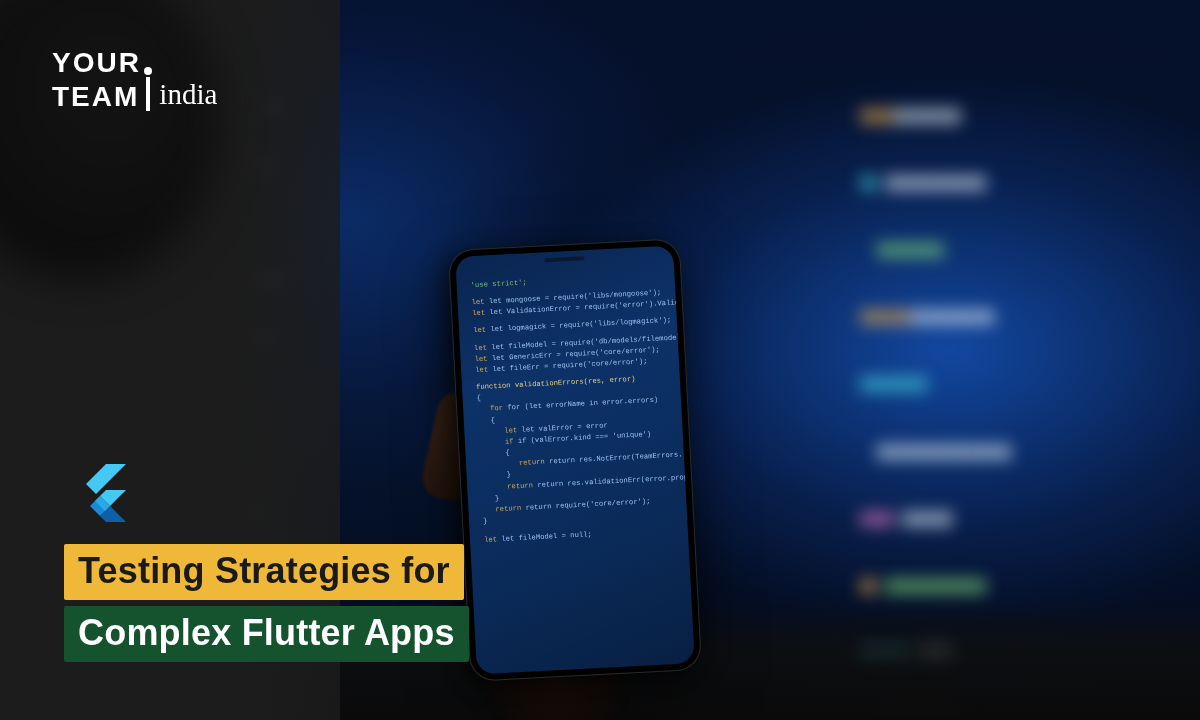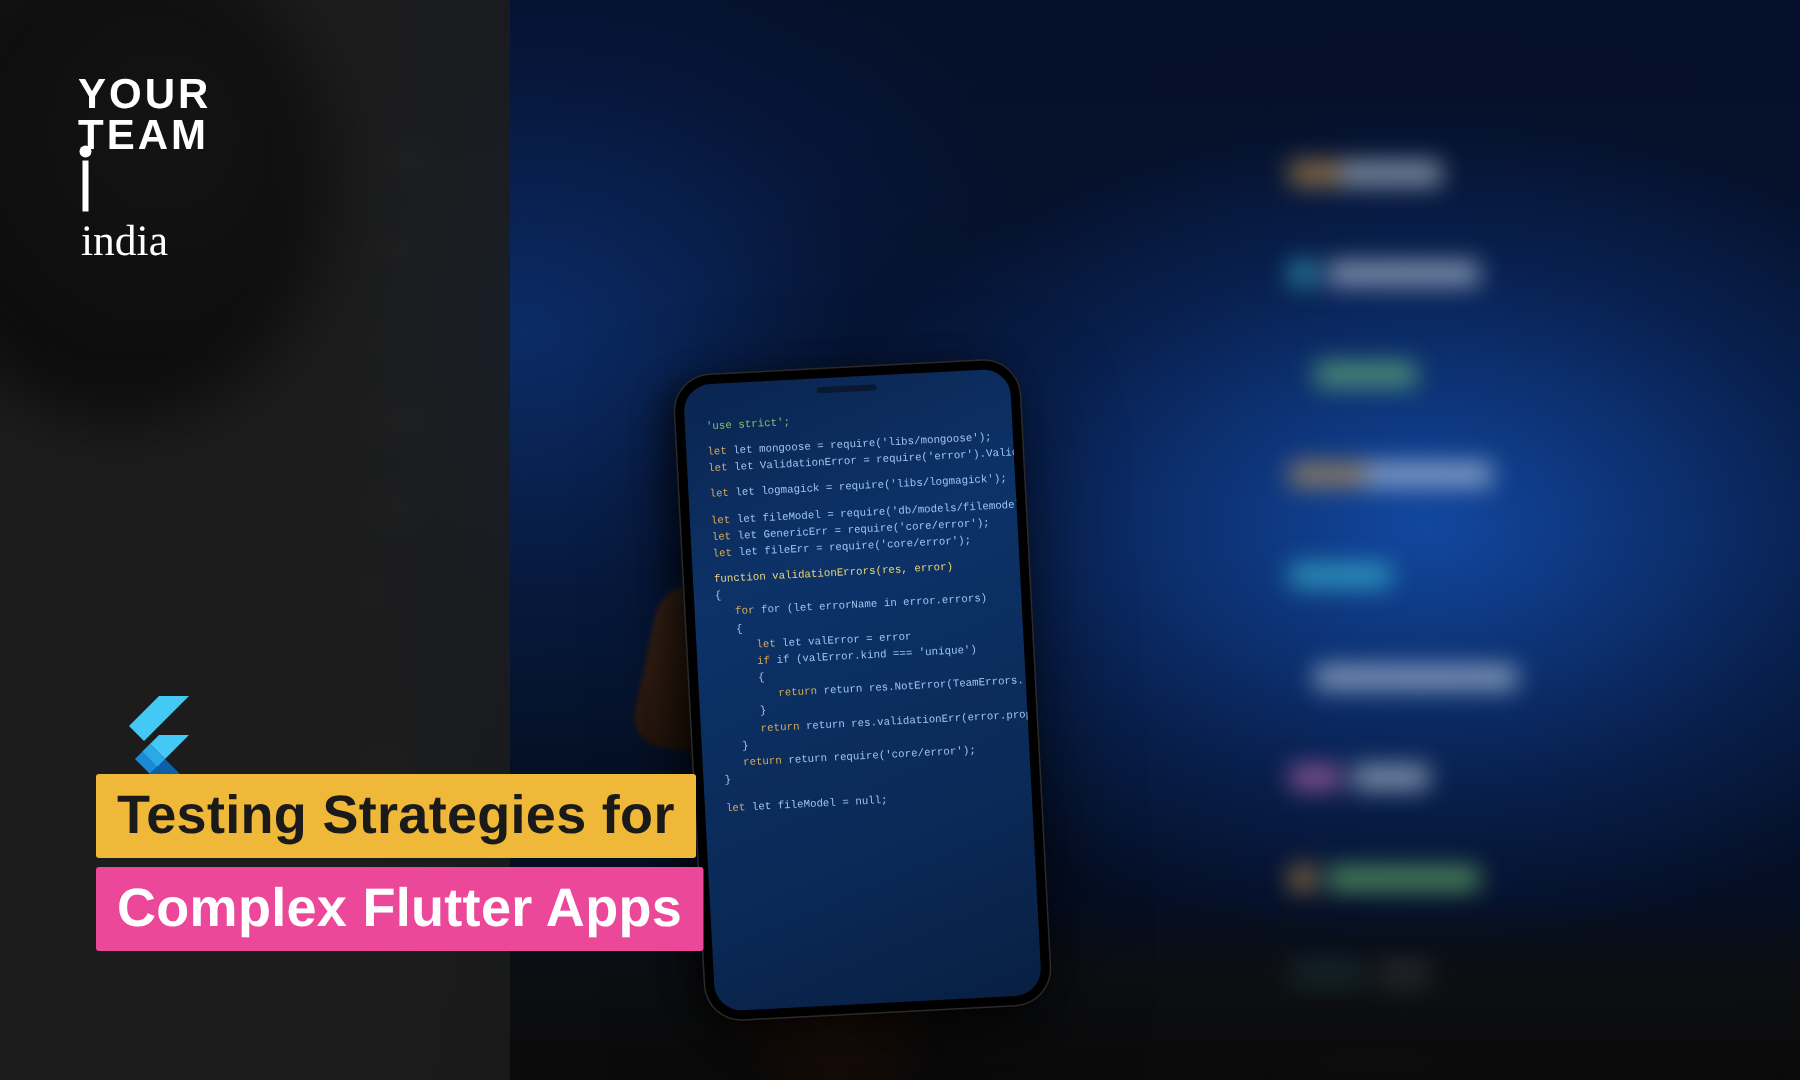--- a/index.html
+++ b/index.html
@@ -142,21 +142,21 @@
     z-index: 10;
   }
   .logo-text {
     font-family: Liberation Sans, sans-serif;
     font-size: 28px;
     font-weight: bold;
     letter-spacing: 2px;
     line-height: 0.95;
     text-transform: uppercase;
   }
-  .logo-row { display: flex; align-items: flex-start; gap: 4px; flex-direction: column; }
+  .logo-row { display: flex; align-items: flex-end; gap: 4px; }
   .logo-india {
     font-family: "Brush Script MT", cursive;
     font-size: 29px;
     font-weight: normal;
     letter-spacing: 0;
     text-transform: none;
     margin-left: 2px;
   }
   .logo-i {
     display: inline-block;
@@ -179,38 +179,38 @@
   .flutter-icon {
     position: absolute;
     left: 78px; top: 464px;
     width: 48px; height: 58px;
     z-index: 10;
   }
 
   
   .title-block {
     position: absolute;
-    left: 64px; top: 516px;
+    left: 64px; top: 544px;
     z-index: 10;
   }
   .title-line {
     display: inline-block;
     padding: 6px 14px 8px 14px;
     font-size: 36px;
     font-weight: 700;
     letter-spacing: 0.2px;
     margin-bottom: 6px;
     border-radius: 2px;
   }
   .title-yellow {
     background: #f0b838;
     color: #1a1a1a;
   }
   .title-black {
-    background: #ec4899;
+    background: #14532d;
     color: #ffffff;
   }
 </style>
 </head>
 <body>
 
 <div class="bg"></div>
 
 <div class="code-blur code-left">
   <span class="ln"><span class="or">████</span> <span class="wh">███████  ████</span></span>

